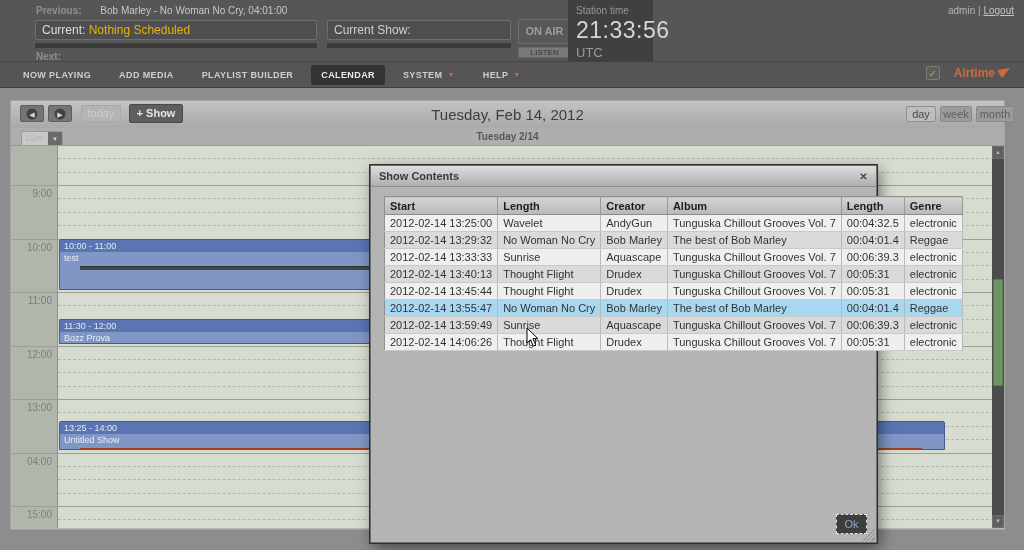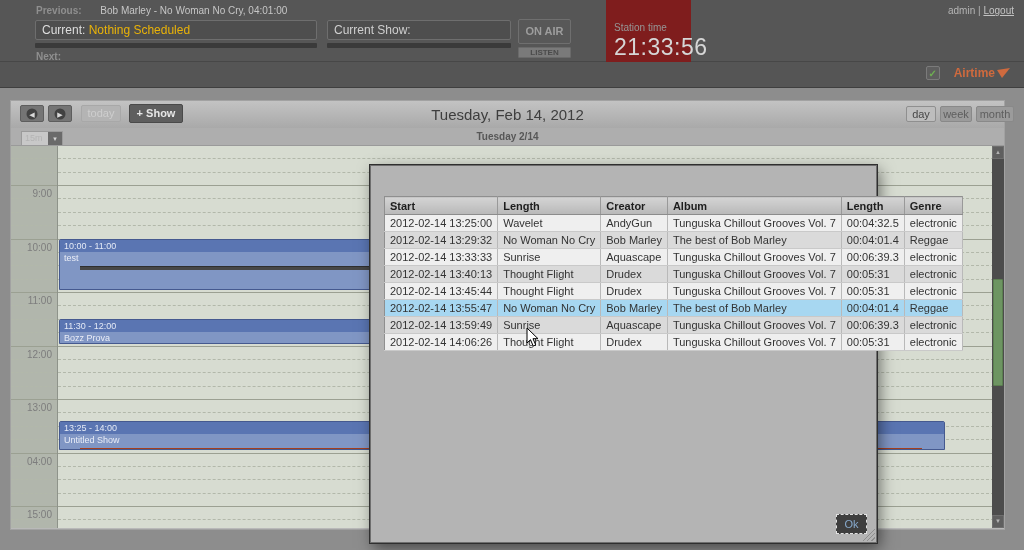--- a/index.html
+++ b/index.html
@@ -12,21 +12,21 @@
   .prev-line { position:absolute; left:36px; top:5px; font-size:10px; color:#8f8f8f; font-weight:bold; }
   .prev-line .val { color:#c6c6c6; font-weight:normal; margin-left:16px; }
   .cur-box { position:absolute; left:35px; top:20px; width:282px; height:20px; background:#4e4e4e; border:1px solid #6e6e6e; border-radius:2px; font-size:12px; color:#dedede; line-height:18px; padding-left:6px; }
   .cur-box .nothing { color:#eab308; font-weight:normal; }
   .cur-progress { position:absolute; left:35px; top:43px; width:282px; height:5px; background:#3a3a3a; border-radius:1px; }
   .next-line { position:absolute; left:36px; top:51px; font-size:10px; color:#8f8f8f; font-weight:bold; }
   .show-box { position:absolute; left:327px; top:20px; width:184px; height:20px; background:#4e4e4e; border:1px solid #6e6e6e; border-radius:2px; font-size:12px; color:#cfcfcf; line-height:18px; padding-left:6px; }
   .show-progress { position:absolute; left:327px; top:43px; width:184px; height:5px; background:#3a3a3a; border-radius:1px; }
   .onair-btn { position:absolute; left:518px; top:19px; width:53px; height:25px; background:#585858; border:1px solid #6f6f6f; border-radius:2px; color:#9d9d9d; font-size:11px; font-weight:bold; text-align:center; line-height:23px; }
   .listen-btn { position:absolute; left:518px; top:47px; width:53px; height:11px; background:#7a7a7a; border:1px solid #6a6a6a; border-radius:1px; color:#4b4b4b; font-size:8px; font-weight:bold; text-align:center; line-height:9px; }
-  .station-panel { position:absolute; left:606px; top:0; width:85px; height:62px; background:#7f1d1d; padding:22px 0 0 8px; }
+  .station-panel { position:absolute; left:568px; top:0; width:85px; height:62px; background:#404040; padding:5px 0 0 8px; }
   .station-label { font-size:10px; color:#969696; }
   .station-time { font-size:23px; color:#d6d6d6; margin-top:1px; letter-spacing:0.5px; }
   .station-zone { font-size:13px; color:#9a9a9a; margin-top:1px; }
   .user-links { position:absolute; right:10px; top:5px; font-size:10px; color:#b5b5b5; }
   .user-links .logout { text-decoration:underline; color:#c3c3c3; cursor:pointer; }
 
   
   .main-nav { position:absolute; left:0; top:62px; width:1024px; height:26px; background:#555555; border-bottom:1px solid #3f3f3f; display:flex; align-items:center; padding-left:13px; }
   .nav-item { font-size:9px; font-weight:bold; color:#cfcfcf; letter-spacing:0.4px; padding:5px 10px; margin-right:8px; border-radius:2px; cursor:pointer; display:flex; align-items:center; }
   .nav-item.active { background:#343434; color:#ededed; }
@@ -118,20 +118,42 @@
       <div class="station-zone">UTC</div>
     </div>
     <div class="user-links">
       <span>admin</span>
       <span>|</span>
       <span class="logout">Logout</span>
     </div>
   </div>
 
   <div class="main-nav">
+    <div style="display:flex;align-items:center;">
+        <div class="nav-item">
+          <span>NOW PLAYING</span>
+        </div>
+        <div class="nav-item">
+          <span>ADD MEDIA</span>
+        </div>
+        <div class="nav-item">
+          <span>PLAYLIST BUILDER</span>
+        </div>
+        <div class="nav-item active">
+          <span>CALENDAR</span>
+        </div>
+        <div class="nav-item">
+          <span>SYSTEM</span>
+          <span class="nav-caret">▼</span>
+        </div>
+        <div class="nav-item">
+          <span>HELP</span>
+          <span class="nav-caret">▼</span>
+        </div>
+      </div>
     <div class="brand-area">
       <span class="brand-check">✓</span>
       <span class="brand-name">Airtime</span>
       <svg class="brand-swoosh" width="13" height="10" viewBox="0 0 13 10">
           <path d="M0,2 L13,0 L5,10 Z" fill="#cf6a3e"></path>
         </svg>
     </div>
   </div>
 
   <div class="cal-container">
@@ -238,20 +260,24 @@
         </div>
       </div>
     <div class="scrollbar">
       <div class="sb-arrow sb-up">▲</div>
       <div class="sb-thumb"></div>
       <div class="sb-arrow sb-down">▼</div>
     </div>
   </div>
 
   <div class="modal">
+    <div class="modal-titlebar">
+      <div class="modal-title">Show Contents</div>
+      <div class="modal-close">✕</div>
+    </div>
     <table class="modal-table">
       <thead>
           <tr>
             <th style="width: 98px;">Start</th>
             <th style="width: 88px;">Length</th>
             <th style="width: 54px;">Creator</th>
             <th style="width: 150px;">Album</th>
             <th style="width: 50px;">Length</th>
             <th style="width: 44px;">Genre</th>
           </tr>

